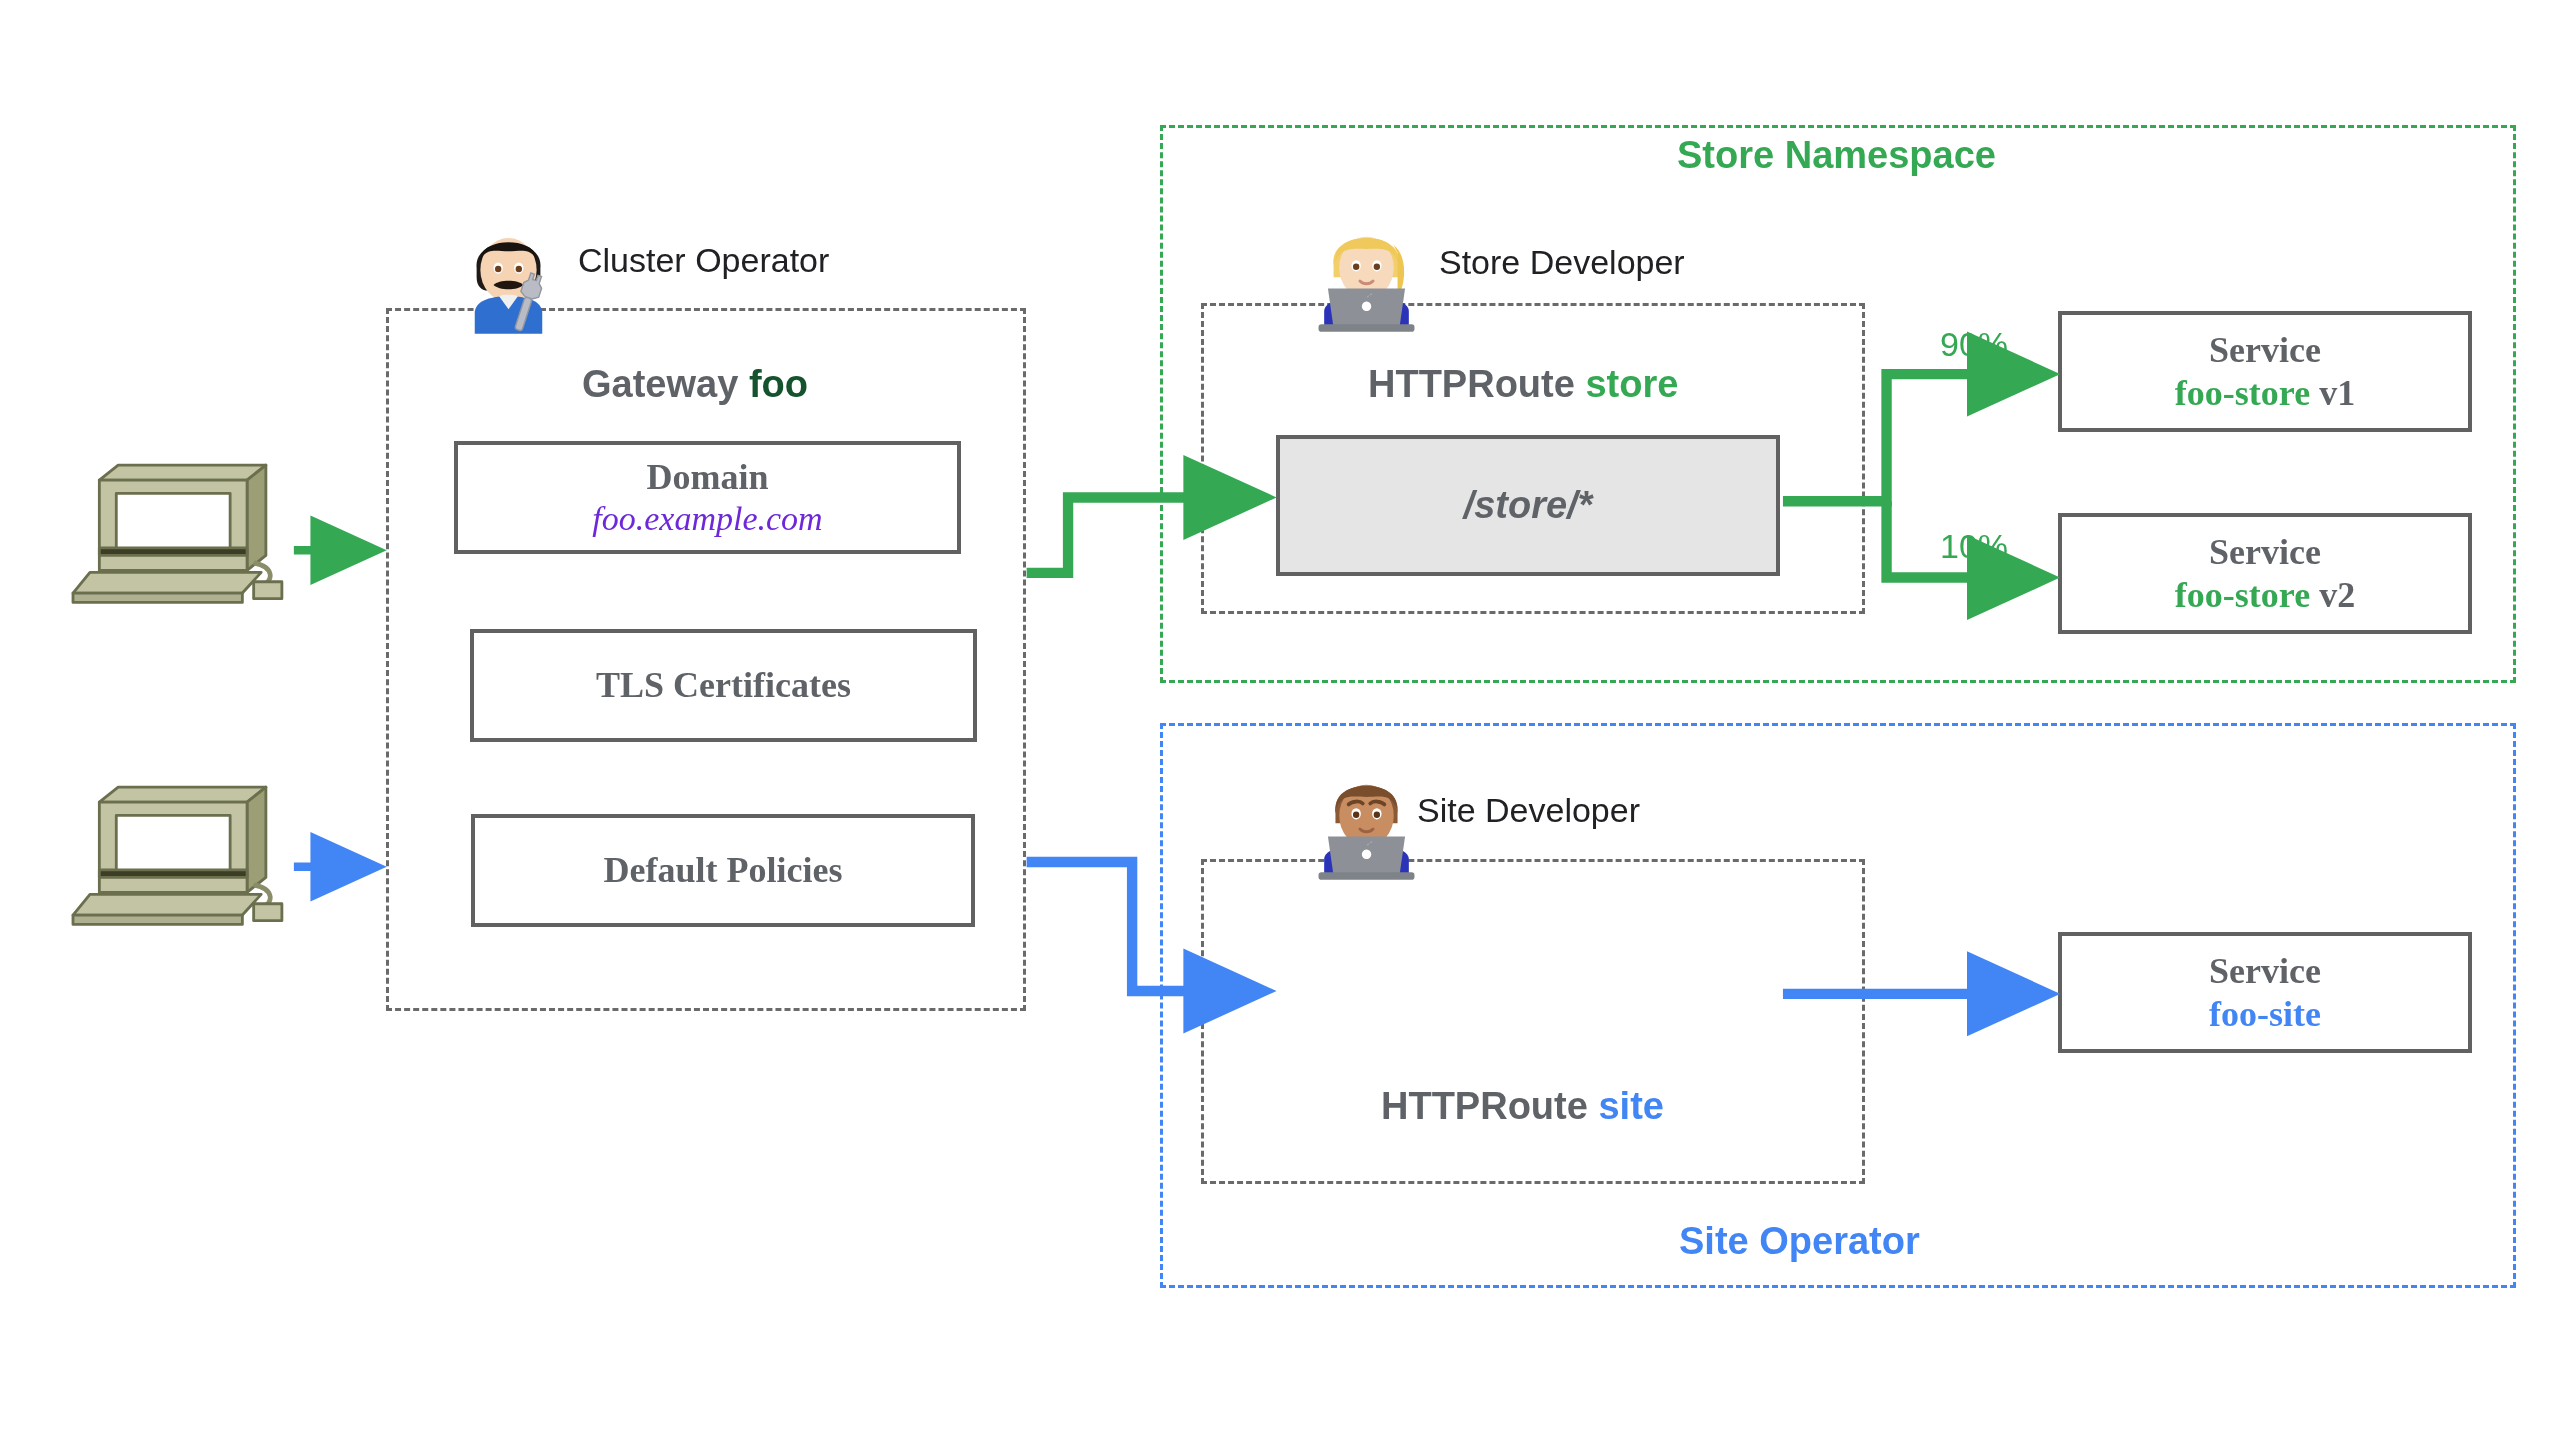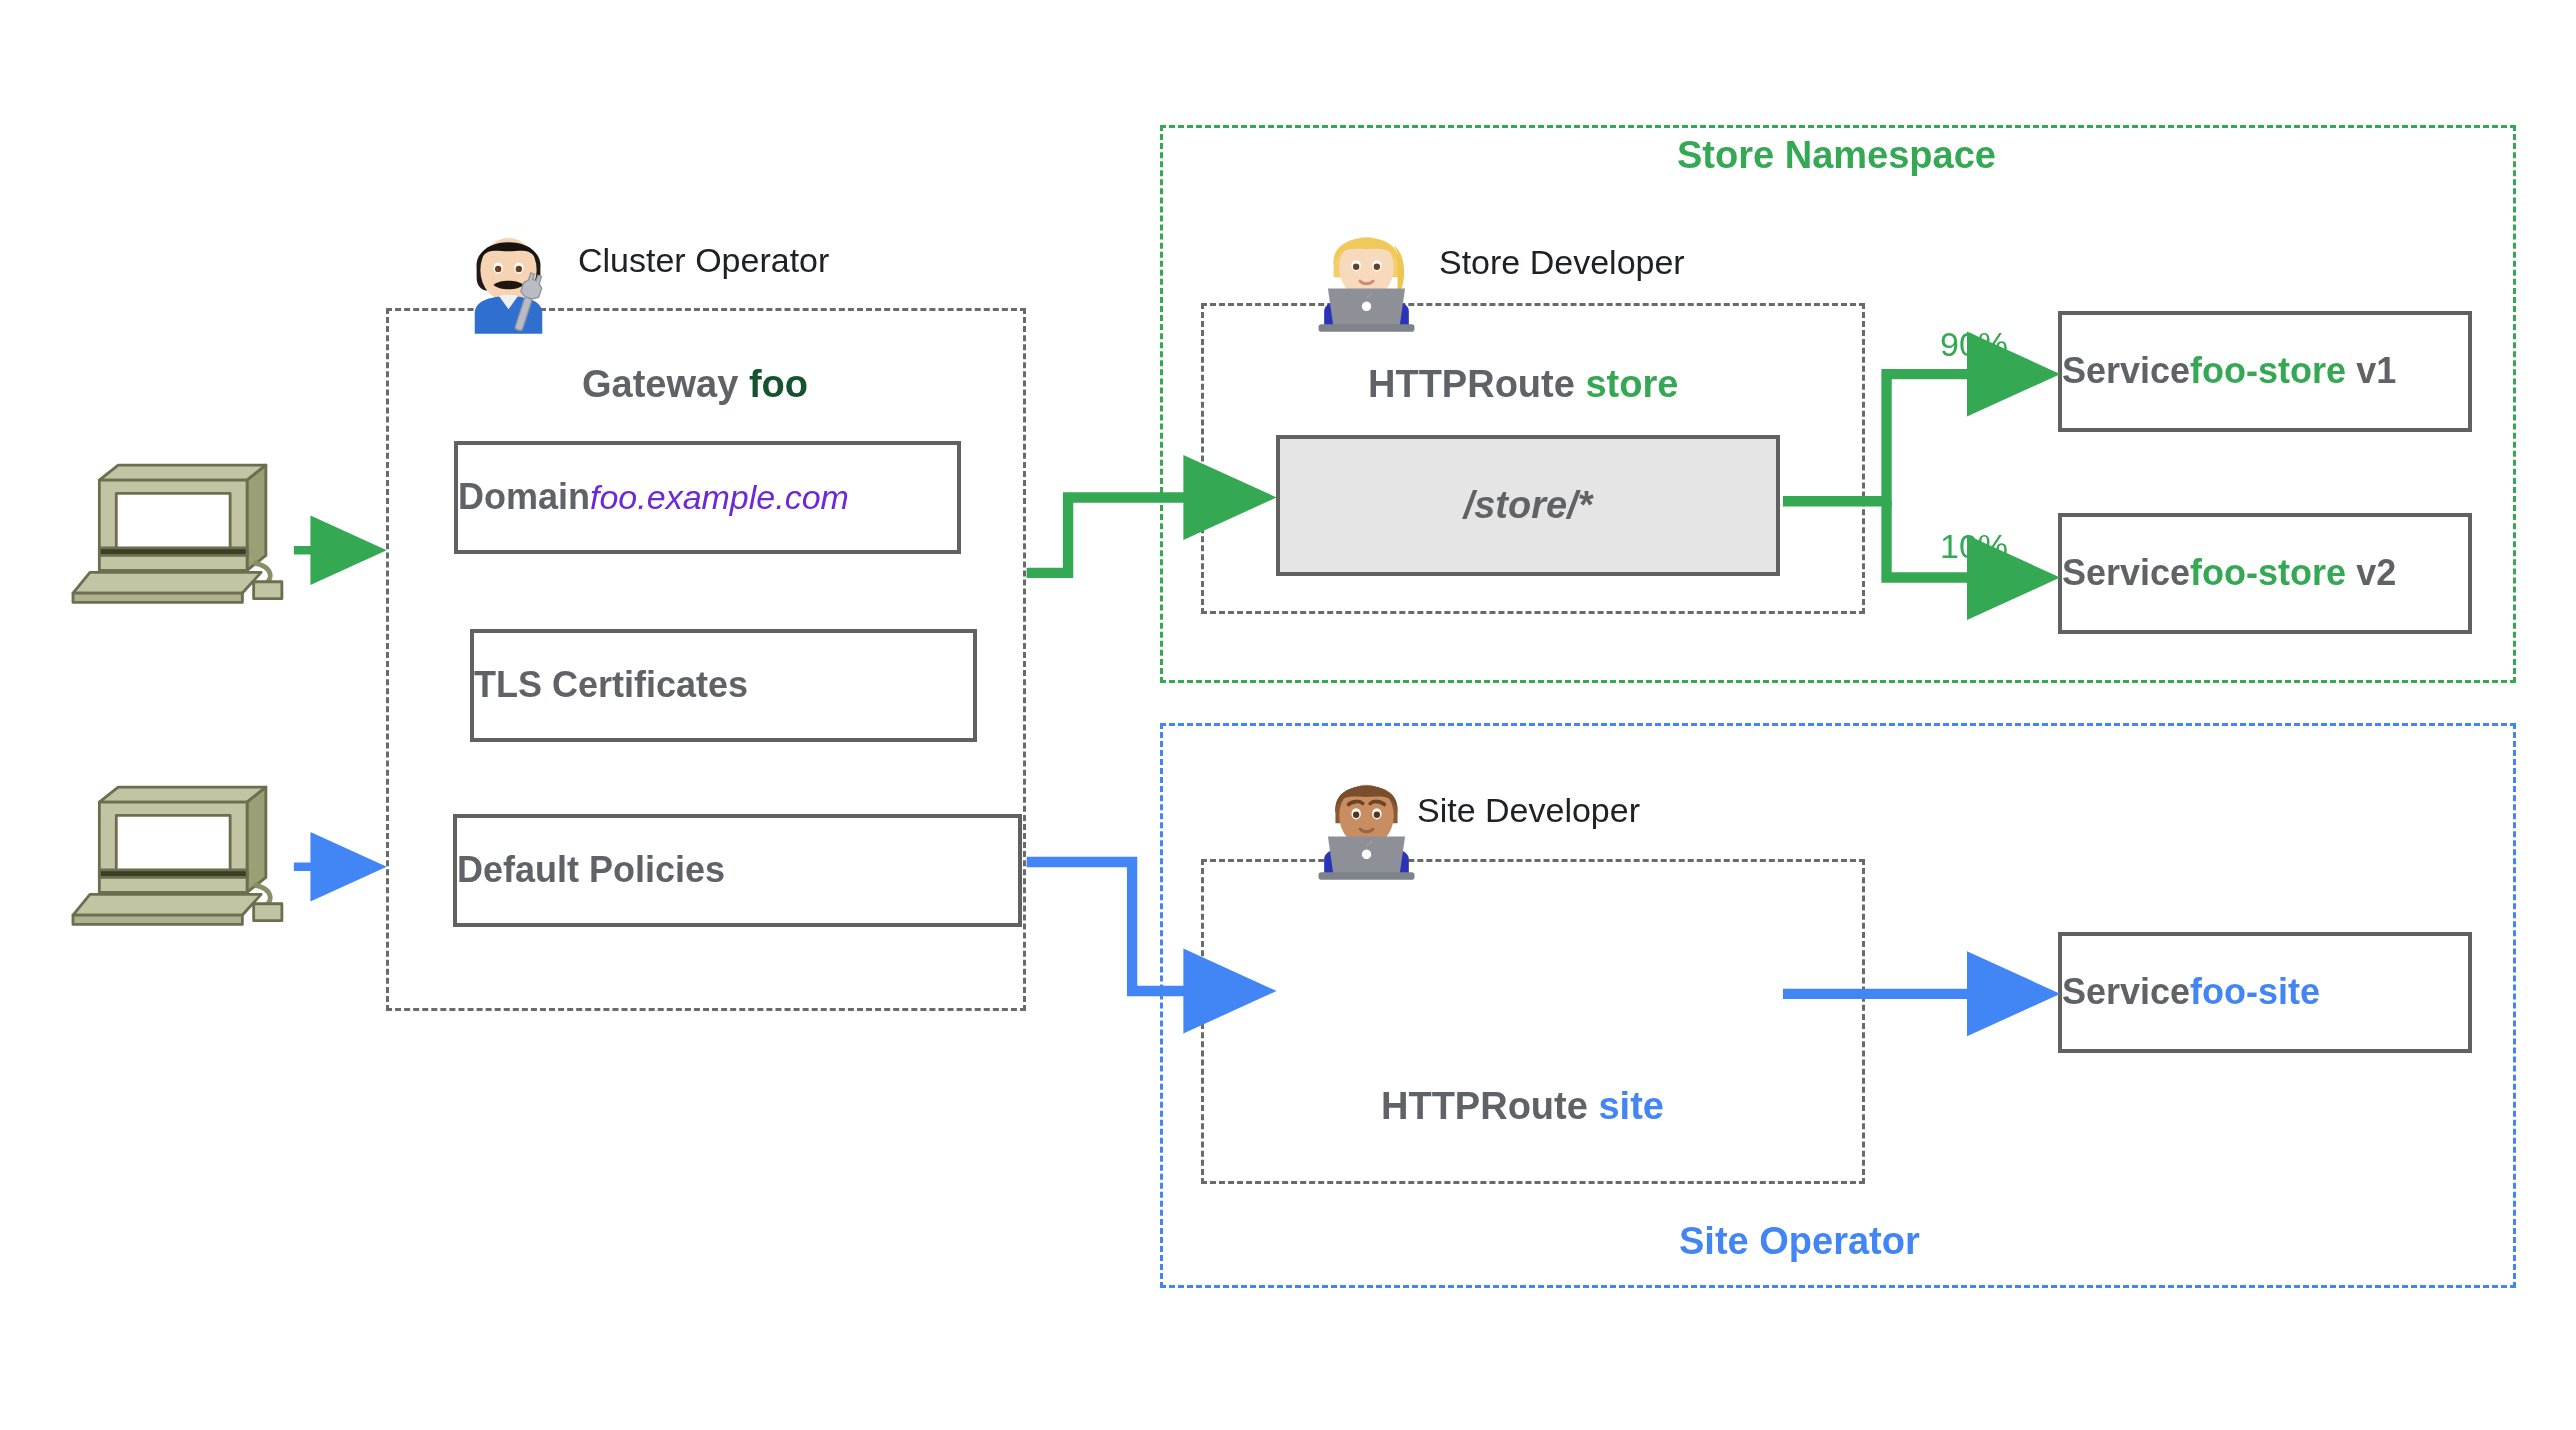--- a/index.html
+++ b/index.html
@@ -12,22 +12,22 @@
   .ns-box{position:absolute;box-sizing:border-box;background:transparent;}
   .ns-store{border:3.8px dashed #34A853;}
   .ns-site{border:3.8px dashed #4285F4;}
   .ns-label{position:absolute;font-size:38px;font-weight:bold;white-space:nowrap;}
   .ns-label.green{color:#34A853;}
   .ns-label.blue{color:#4285F4;}
 
   .dash-box{position:absolute;box-sizing:border-box;border:3.8px dashed #6a6a6a;background:transparent;}
 
   .solid-box{position:absolute;box-sizing:border-box;border:4.7px solid #616161;
-             background:#fff;display:flex;
-             align-items:center;text-align:center;}
+             background:#fff;display:flex;flex-direction:column;
+             align-items:center;justify-content:center;text-align:center;font-family:Liberation Serif, serif;}
   .solid-box .ln1{font-size:36px;font-weight:bold;color:#5F6368;line-height:1.18;}
   .solid-box .ln2{font-size:36px;line-height:1.18;}
   .solid-box .ln2.italic{font-style:italic;color:#6d28d9;font-weight:normal;font-size:34px;}
   .path-box{position:absolute;box-sizing:border-box;border:4.7px solid #616161;background:#e5e5e5;
             display:flex;align-items:center;justify-content:center;}
   .path-box span{font-size:38px;font-style:italic;font-weight:bold;color:#5F6368;}
 
   .hdr{position:absolute;font-size:38px;font-weight:bold;color:#5F6368;white-space:nowrap;}
   .hdr .green{color:#34A853;}
   .hdr .blue{color:#14532d;}
@@ -107,21 +107,21 @@
 
   <div class="solid-box" style="left:454px;top:441px;width:507px;height:113px;">
     <div class="ln1">Domain</div>
     <div class="ln2 italic">foo.example.com</div>
   </div>
 
   <div class="solid-box" style="left:454px;top:629px;width:507px;height:113px;margin-left:16px;">
     <div class="ln1">TLS Certificates</div>
   </div>
 
-  <div class="solid-box" style="left:453px;top:814px;width:569px;height:113px;">
+  <div class="solid-box" style="left:471px;top:814px;width:504px;height:113px;">
     <div class="ln1">Default Policies</div>
   </div>
 
   <div class="dash-box" style="left:1201px;top:303px;width:664px;height:311px;"></div>
 
   <svg class="layer avatar" style="left:1311px;top:215px;width:111px;height:113px;" viewBox="0 0 118 120">
     <path d="M24,54 C18,14 100,14 94,54 L94,66 L24,66 Z" fill="#f2cf6a"></path>
     <ellipse cx="59" cy="56" rx="29" ry="33" fill="#f7d9bb"></ellipse>
     <path d="M26,50 C22,16 96,16 92,50 C86,34 74,36 59,36 C44,36 32,34 26,50 Z" fill="#f0c95c"></path>
     <path d="M88,32 C104,44 100,78 92,86 L92,40 Z" fill="#edc551"></path>

